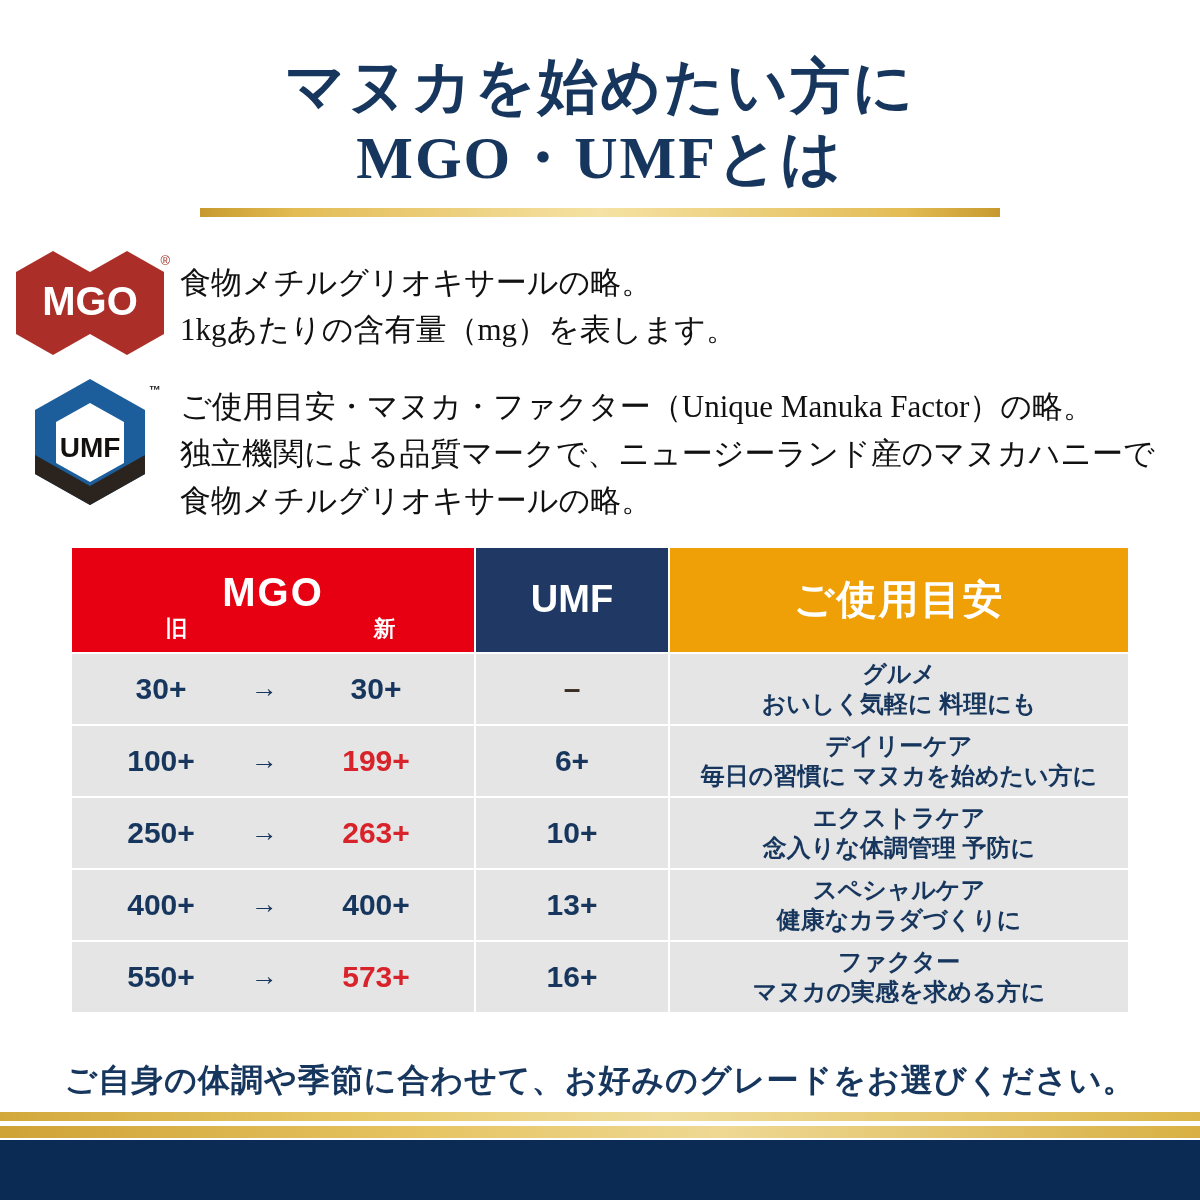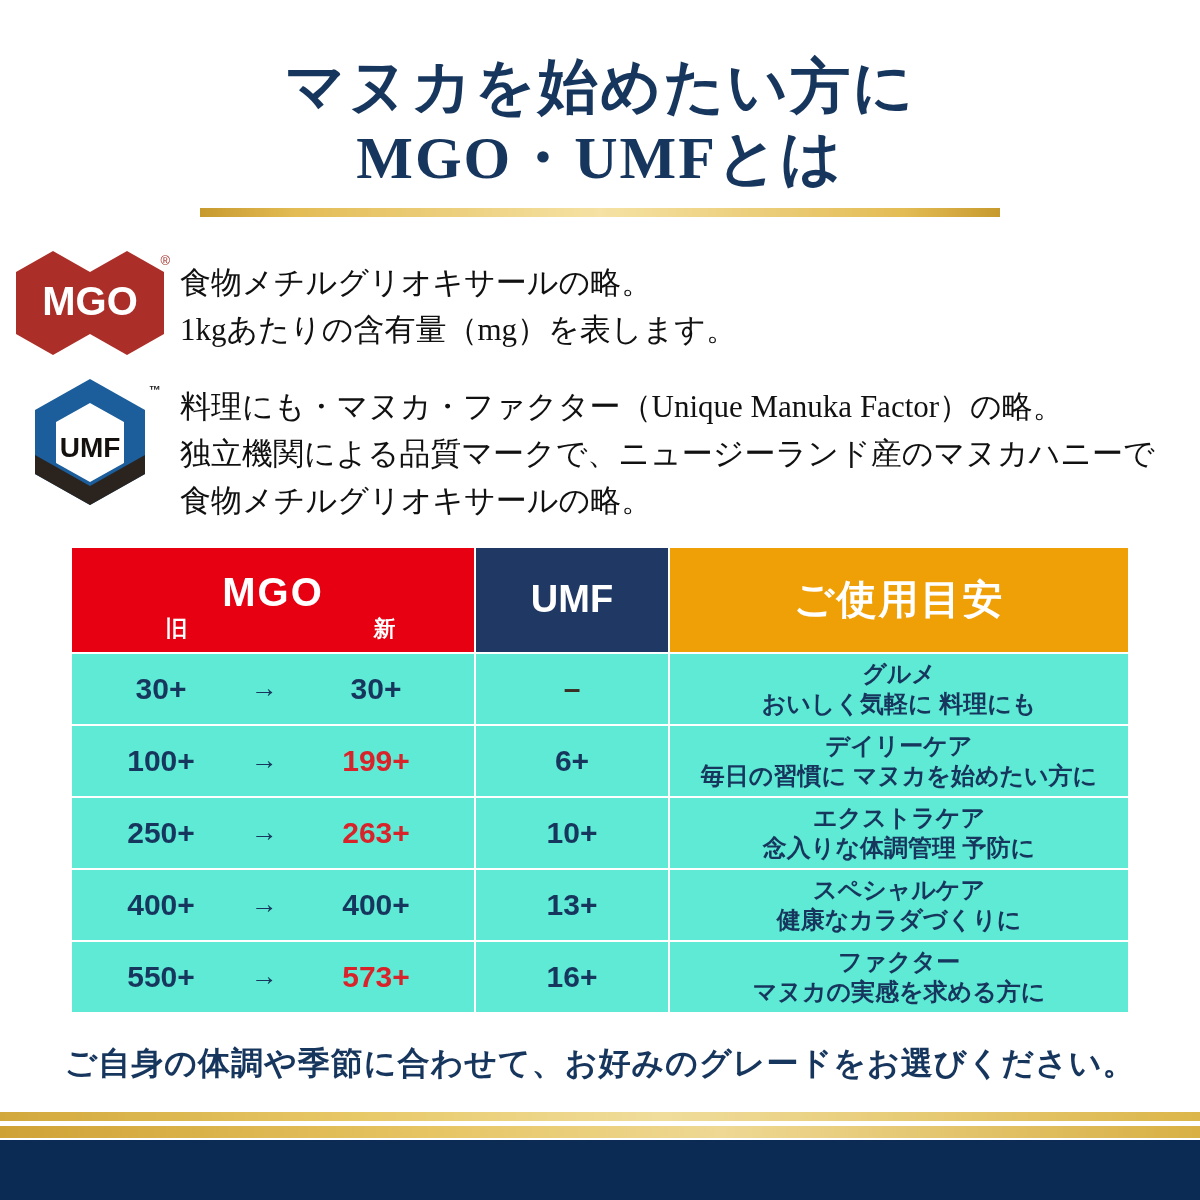--- a/index.html
+++ b/index.html
@@ -97,21 +97,21 @@
   }
   .th-mgo-sub span{
     font-size:22px;
     font-family:"Liberation Sans",sans-serif;
     font-weight:bold;
   }
   .sub-old{width:50%;text-align:center;padding-left:8px;box-sizing:border-box;}
   .sub-new{width:50%;text-align:center;padding-left:22px;box-sizing:border-box;}
 
   .cell{
-    background:#5eead4;
+    background:#e5e5e5;
     border:2px solid #ffffff;
     height:70px;
     vertical-align:middle;
     text-align:center;
     font-family:"Liberation Sans",sans-serif;
     font-weight:bold;
     color:#17365D;
     margin-top:13px;
   }
   .cell-mgo{position:relative;}
@@ -128,21 +128,21 @@
   .use-l1{font-size:24px;line-height:1.25;}
   .use-l2{font-size:24px;line-height:1.25;}
 
   
   .footer-note{
     text-align:center;
     color:#17365D;
     font-weight:bold;
     font-size:32px;
     letter-spacing:1px;
-    margin-top:28px;
+    margin-top:45px;
     font-family:"Liberation Serif", serif;
   }
 
   .gold-bar-1{
     position:absolute;left:0;right:0;top:1112px;height:9px;
     background:linear-gradient(to right,#d2a83c 0%,#e8c968 30%,#f0dd9c 55%,#dcb64a 100%);
   }
   .gold-bar-2{
     position:absolute;left:0;right:0;top:1126px;height:12px;
     background:linear-gradient(to right,#cfa236 0%,#e6c461 35%,#eed893 60%,#d8b044 100%);
@@ -187,21 +187,21 @@
           <polygon points="59,2 114,33 114,97 59,128 4,97 4,33" fill="#1B5E9B"></polygon>
           <polygon points="59,2 114,33 114,97 59,128 4,97 4,33" fill="none" stroke="#ffffff" stroke-width="0"></polygon>
           <polygon points="4,78 59,109 114,78 114,97 59,128 4,97" fill="#2B241E"></polygon>
           <polygon points="59,26 93,45 93,86 59,105 25,86 25,45" fill="#ffffff"></polygon>
           <text x="59" y="80" text-anchor="middle" fill="#14100D" font-family="Liberation Sans, sans-serif" font-size="28" font-weight="bold">UMF</text>
         </svg>
         <span class="umf-tm">™</span>
       </div>
     </div>
     <div class="def-text">
-      <div>料理にも・マヌカ・ファクター（Unique Manuka Factor）の略。</div>
+      <div>ご使用目安・マヌカ・ファクター（Unique Manuka Factor）の略。</div>
       <div>独立機関による品質マークで、ニュージーランド産のマヌカハニーで</div>
       <div>食物メチルグリオキサールの略。</div>
     </div>
   </div>
 
 </div>
 
 <table class="grade-table">
   <thead>
     <tr>

